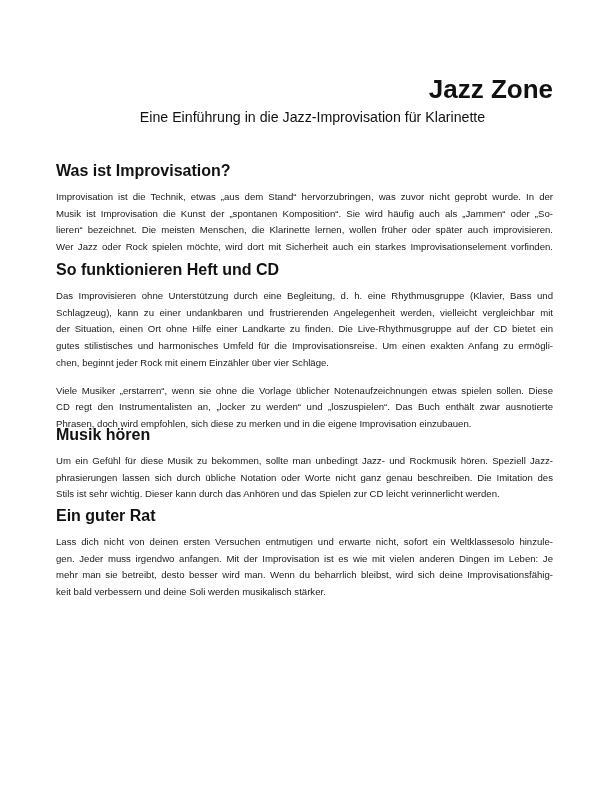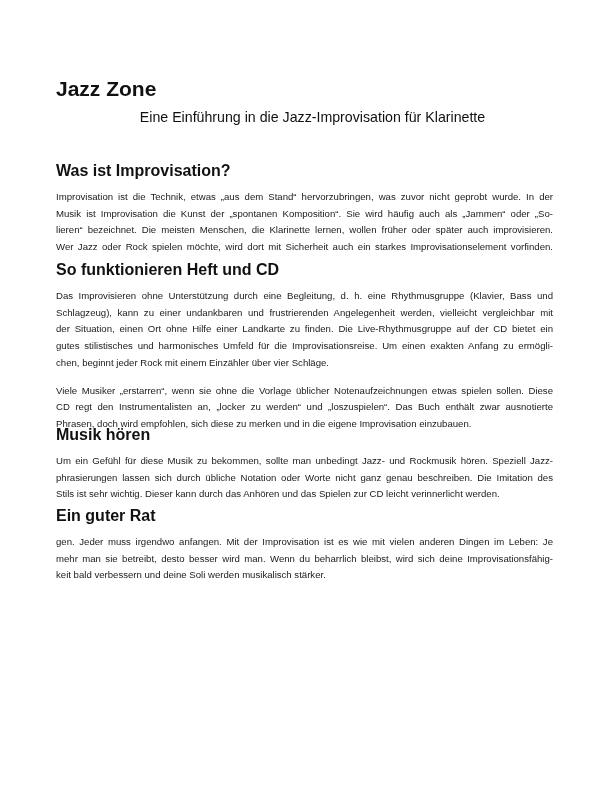--- a/index.html
+++ b/index.html
@@ -19,23 +19,23 @@
       position: absolute;
       left: 56px;
       top: 0;
       width: 497px;
     }
     .title {
       position: absolute;
       left: 0;
       width: 497px;
       top: 74px;
-      text-align: left;
+      text-align: right;
       font-weight: bold;
-      font-size: 21px;
+      font-size: 26px;
       line-height: 30px;
       margin: 0;
       color: #111;
     }
     .subtitle {
       position: absolute;
       left: 8px;
       width: 497px;
       top: 108px;
       text-align: center;
@@ -117,18 +117,19 @@
     <p>
       <span class="line">Um ein Gefühl für diese Musik zu bekommen, sollte man unbedingt Jazz- und Rockmusik hören. Speziell Jazz-</span>
       <span class="line">phrasierungen lassen sich durch übliche Notation oder Worte nicht ganz genau beschreiben. Die Imitation des</span>
       <span class="line last">Stils ist sehr wichtig. Dieser kann durch das Anhören und das Spielen zur CD leicht verinnerlicht werden.</span>
     </p>
   </div>
 
   <div class="section" id="sec-4">
     <h2>Ein guter Rat</h2>
     <p>
+      <span class="line">Lass dich nicht von deinen ersten Versuchen entmutigen und erwarte nicht, sofort ein Weltklassesolo hinzule-</span>
       <span class="line">gen. Jeder muss irgendwo anfangen. Mit der Improvisation ist es wie mit vielen anderen Dingen im Leben: Je</span>
       <span class="line">mehr man sie betreibt, desto besser wird man. Wenn du beharrlich bleibst, wird sich deine Improvisationsfähig-</span>
       <span class="line last">keit bald verbessern und deine Soli werden musikalisch stärker.</span>
     </p>
   </div>
 </div>
 
 </body></html>

